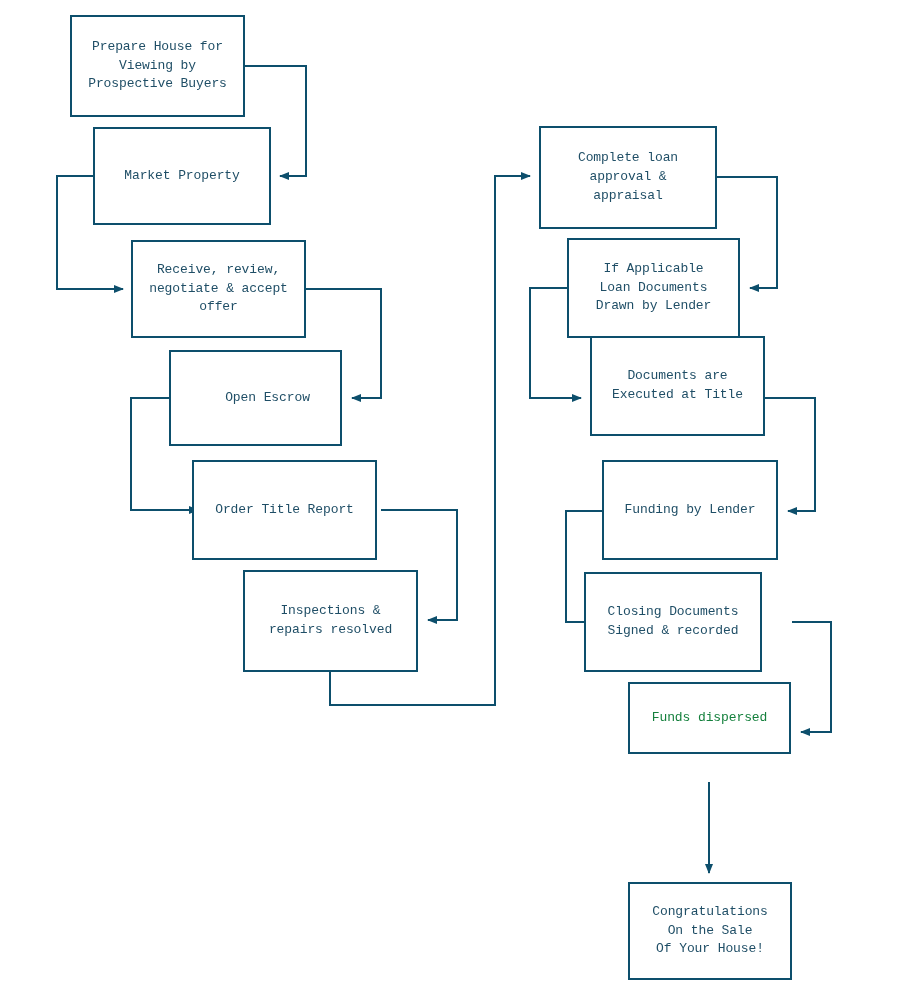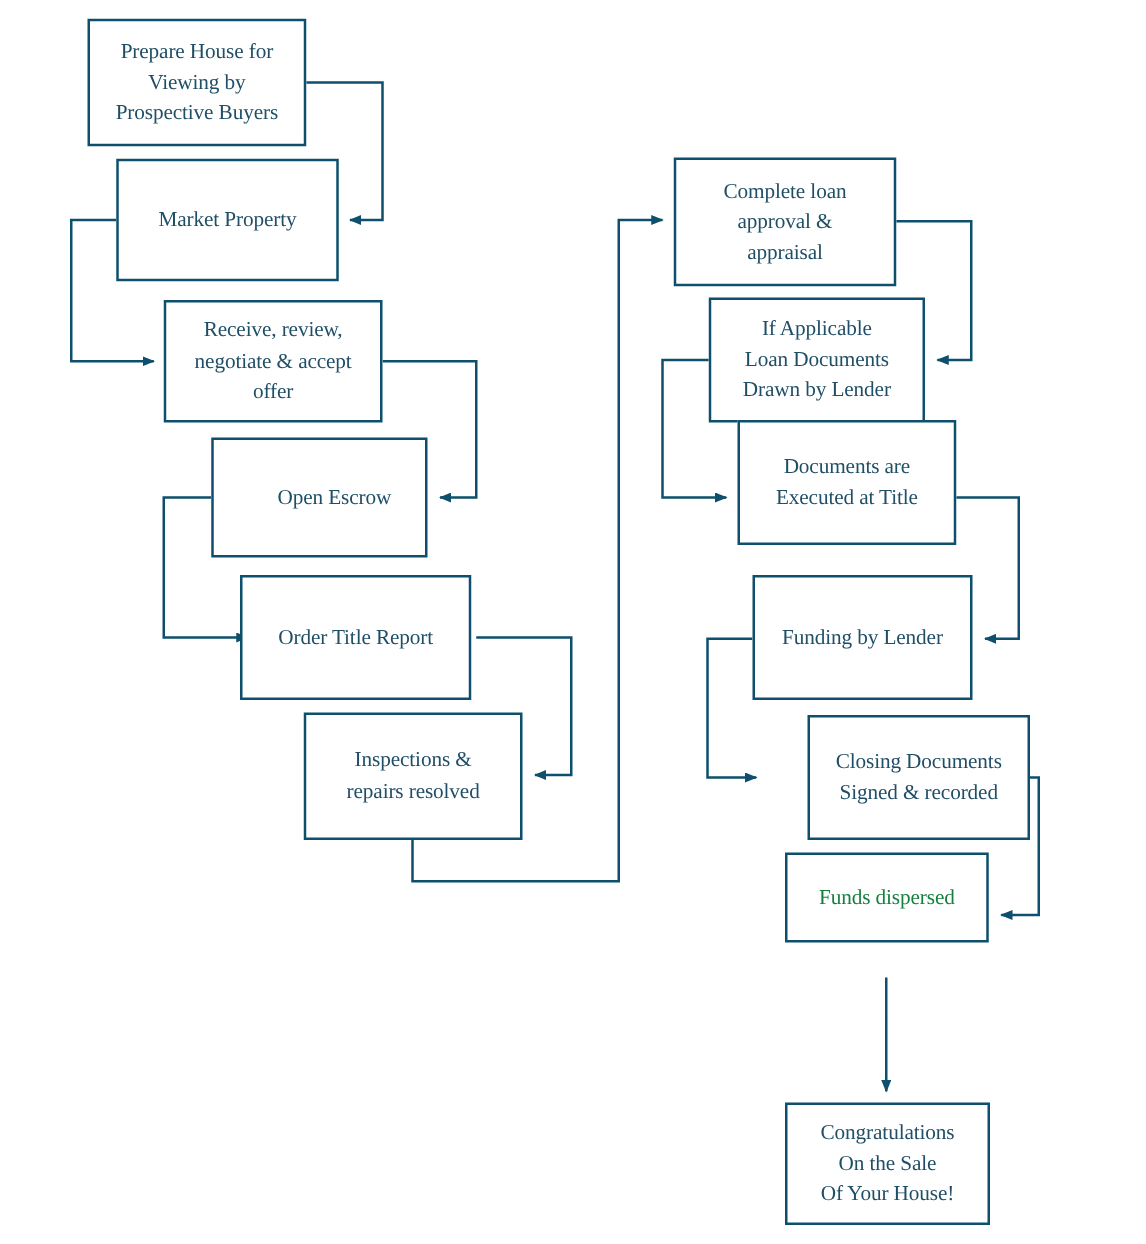--- a/index.html
+++ b/index.html
@@ -28,22 +28,22 @@
   .node {
     position: absolute;
     box-sizing: border-box;
     border: 2px solid #0d4f6c;
     background: #ffffff;
     display: flex;
     align-items: center;
     justify-content: center;
     text-align: center;
     color: #1f4e66;
-    font-family: Liberation Serif, serif;
-    font-size: 17px;
+    font-family: Liberation Mono, monospace;
+    font-size: 13px;
     line-height: 1.45;
     letter-spacing: -0.1px;
     white-space: pre-line;
     z-index: 2;
   }
 </style>
 </head>
 <body>
 
 <div id="canvas">
@@ -82,20 +82,20 @@
 repairs resolved</div>
       <div class="node" style="left: 539px; top: 126px; width: 178px; height: 103px; border-color: rgb(13, 79, 108); color: rgb(31, 78, 102);">Complete loan
 approval &amp;
 appraisal</div>
       <div class="node" style="left: 567px; top: 238px; width: 173px; height: 100px; border-color: rgb(13, 79, 108); color: rgb(31, 78, 102);">If Applicable
 Loan Documents
 Drawn by Lender</div>
       <div class="node" style="left: 590px; top: 336px; width: 175px; height: 100px; border-color: rgb(13, 79, 108); color: rgb(31, 78, 102);">Documents are
 Executed at Title</div>
       <div class="node" style="left: 602px; top: 460px; width: 176px; height: 100px; border-color: rgb(13, 79, 108); color: rgb(31, 78, 102);">Funding by Lender</div>
-      <div class="node" style="left: 646px; top: 572px; width: 178px; height: 100px; border-color: rgb(13, 79, 108); color: rgb(31, 78, 102);">Closing Documents
+      <div class="node" style="left: 584px; top: 572px; width: 178px; height: 100px; border-color: rgb(13, 79, 108); color: rgb(31, 78, 102);">Closing Documents
 Signed &amp; recorded</div>
       <div class="node" style="left: 628px; top: 682px; width: 163px; height: 72px; border-color: rgb(13, 79, 108); color: #15803d; text-align: center;">Funds dispersed</div>
       <div class="node" style="left: 628px; top: 882px; width: 164px; height: 98px; border-color: rgb(13, 79, 108); color: rgb(31, 78, 102);">Congratulations
 On the Sale
 Of Your House!</div>
     </div>
 </div>
 
 </body></html>

